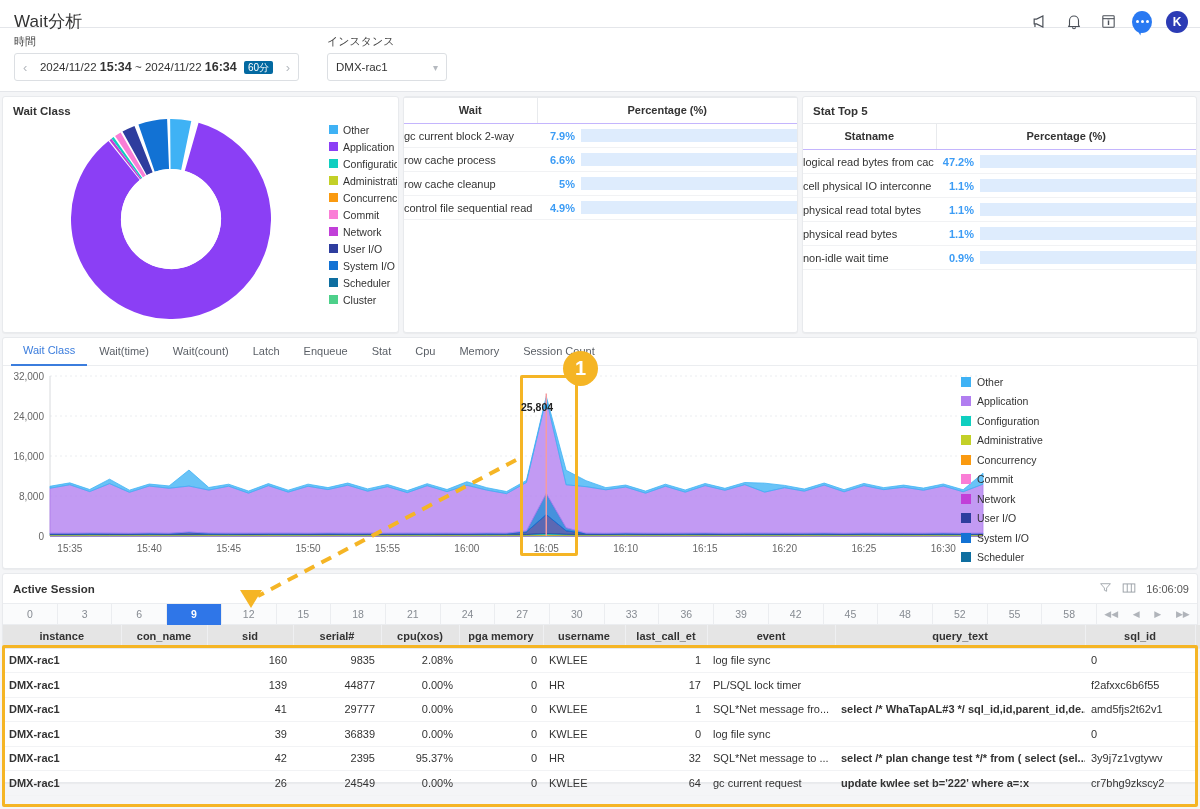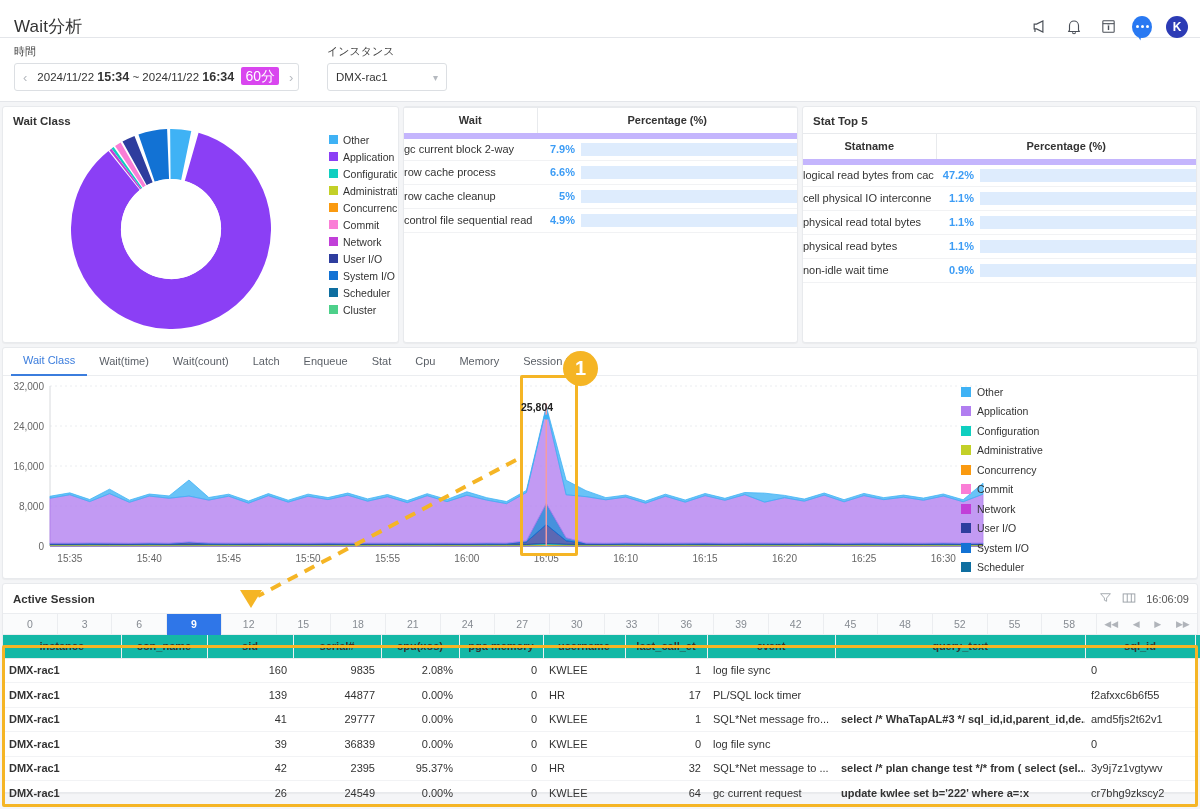--- a/index.html
+++ b/index.html
@@ -7,21 +7,21 @@
     width: 1200px; height: 809px;
     font-family: "Liberation Sans", sans-serif;
     background: #f4f5f7;
     color: #333;
     overflow: hidden;
   }
   .page { position: relative; width: 1200px; height: 809px; background: #f4f5f7; }
 
   
   .header {
-    height: 38px; background: #ffffff;
+    height: 28px; background: #ffffff;
     display: flex; align-items: center; justify-content: space-between;
     padding: 16px 12px 0 14px;
     border-bottom: 1px solid #e4e6ea;
   }
   .header-title { font-size: 17px; color: #333; letter-spacing: .2px; }
   .header-icons { display: flex; align-items: center; gap: 14px; }
   .hicon { width: 20px; height: 20px; display: flex; align-items: center; justify-content: center; cursor: pointer; }
   .hicon svg { display: block; }
   .chat-bubble {
     width: 22px; height: 22px; border-radius: 50%;
@@ -48,21 +48,21 @@
   }
   .field-label { font-size: 11px; color: #444; margin-bottom: 4px; }
   .time-box {
     height: 28px; border: 1px solid #dcdfe3; border-radius: 3px; background: #fff;
     display: flex; align-items: center; padding: 0 6px; gap: 8px; width: 285px;
   }
   .arrow-btn { color: #b5b9bf; font-size: 13px; cursor: pointer; padding: 0 2px; }
   .time-text { font-size: 11.5px; color: #333; flex: 1; text-align: center; white-space: nowrap; }
   .time-text b { font-size: 12.5px; font-weight: bold; }
   .badge-green {
-    background: #d946ef; color: #fff; font-size: 14px; padding: 1px 4px;
+    background: #0369a1; color: #fff; font-size: 10px; padding: 1px 4px;
     border-radius: 2px; margin-left: 4px;
   }
   .select-box {
     height: 28px; width: 120px; border: 1px solid #dcdfe3; border-radius: 3px; background: #fff;
     display: flex; align-items: center; justify-content: space-between;
     padding: 0 8px; font-size: 11.5px; color: #333; cursor: pointer;
   }
   .caret { color: #b5b9bf; font-size: 10px; }
 
   
@@ -79,21 +79,21 @@
     position: absolute; left: 326px; top: 24px; width: 68px; overflow: hidden;
   }
   .lg-item { display: flex; align-items: center; gap: 5px; height: 17px; white-space: nowrap; }
   .lg-sw { width: 9px; height: 9px; flex: 0 0 9px; }
   .lg-txt { font-size: 10.5px; color: #333; }
 
   #wait-top-card, #stat-top-card { width: 395px; height: 237px; }
   .t5-table { width: 100%; border-collapse: collapse; }
   .t5-table th {
     font-size: 11px; font-weight: bold; color: #333; padding: 6px 0 7px 0;
-    border-top: 1px solid #e8eaed; border-bottom: 6px solid #c4b5fd;
+    border-top: 1px solid #e8eaed; border-bottom: 1px solid #c4b5fd;
   }
   .t5-table th.c1 { width: 133px; border-right: 1px solid #e8eaed; }
   .t5-table td { padding: 0; height: 24px; border-bottom: 1px solid #f1f2f4; }
   .t5-name { font-size: 11px; color: #333; padding-left: 10px;
     max-width: 133px; overflow: hidden; white-space: nowrap; }
   .t5-barcell { padding-right: 10px; }
   .t5-barrow { display: flex; align-items: center; gap: 6px; }
   .t5-pct { font-size: 11px; color: #3c9cf5; font-weight: bold; width: 38px; text-align: right; flex: 0 0 38px; }
   .t5-track { flex: 1; height: 13px; background: #deecfd; position: relative; }
   .t5-fill { height: 13px; background: #1a8cf0; }
@@ -137,21 +137,21 @@
     flex: 1; text-align: center; font-size: 10.5px; color: #868b92;
     border-right: 1px solid #ebedf0; line-height: 21px; cursor: pointer;
   }
   .pg-num.sel { background: #2f76e8; color: #fff; font-weight: bold; }
   .pg-nav { width: 100px; display: flex; align-items: center; justify-content: space-around; color: #b0b4ba; font-size: 9px; }
   .pg-nav span { cursor: pointer; }
 
   table.grid { width: 100%; border-collapse: collapse; table-layout: fixed; }
   table.grid th {
     font-size: 11px; font-weight: bold; color: #333; height: 23px;
-    border-bottom: 1px solid #e8eaed; border-right: 1px solid #eff0f2; background: #14b8a6;
+    border-bottom: 1px solid #e8eaed; border-right: 1px solid #eff0f2; background: #e5e5e5;
   }
   table.grid td {
     font-size: 11px; color: #333; height: 24.5px; border-bottom: 1px solid #f2f3f5;
     padding: 0 6px; overflow: hidden; white-space: nowrap;
   }
   td.num { text-align: right; }
   td.inst { font-weight: bold; padding-left: 14px; }
   td.sqltext { color: #16bbb4; font-weight: bold; }
 
   .sel-outline {

